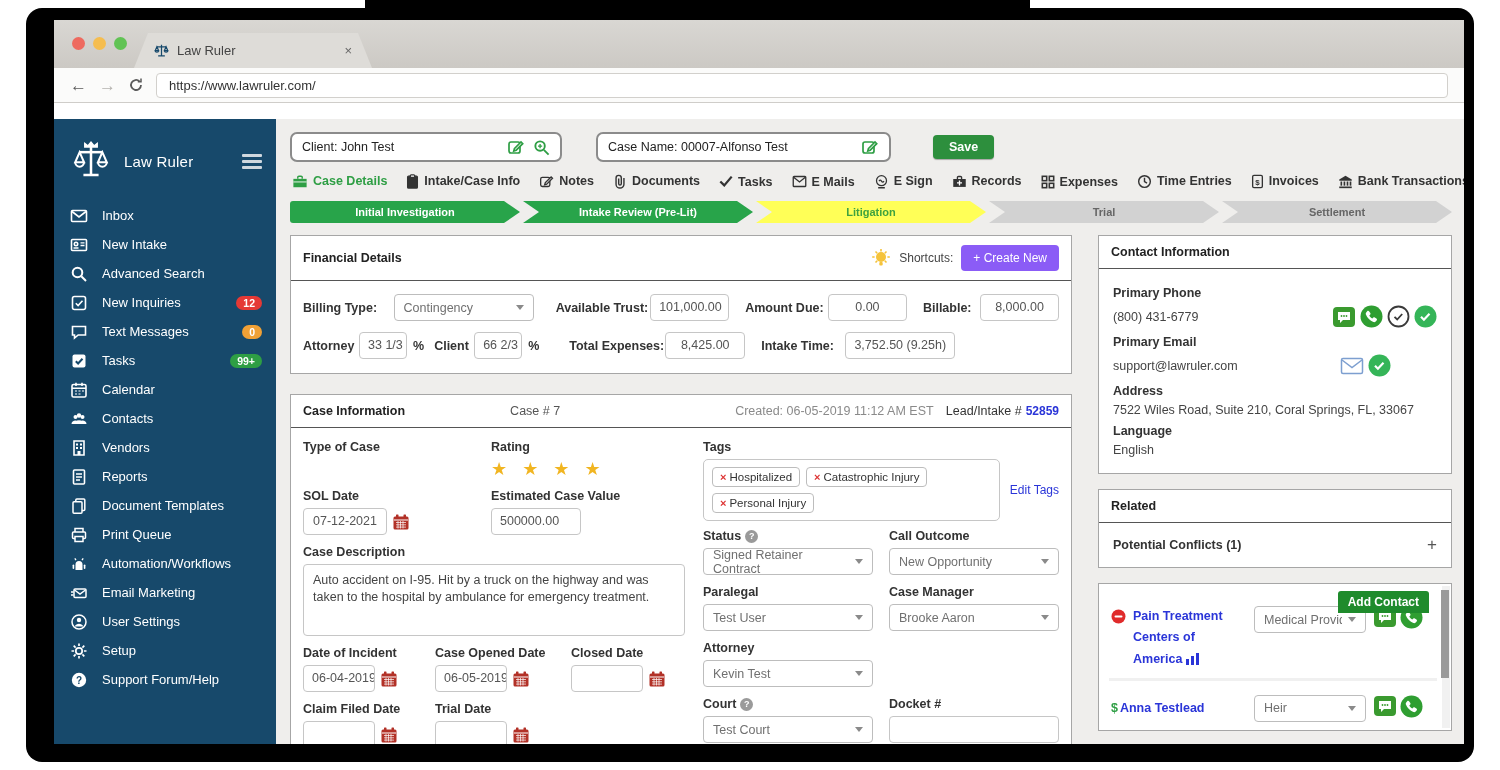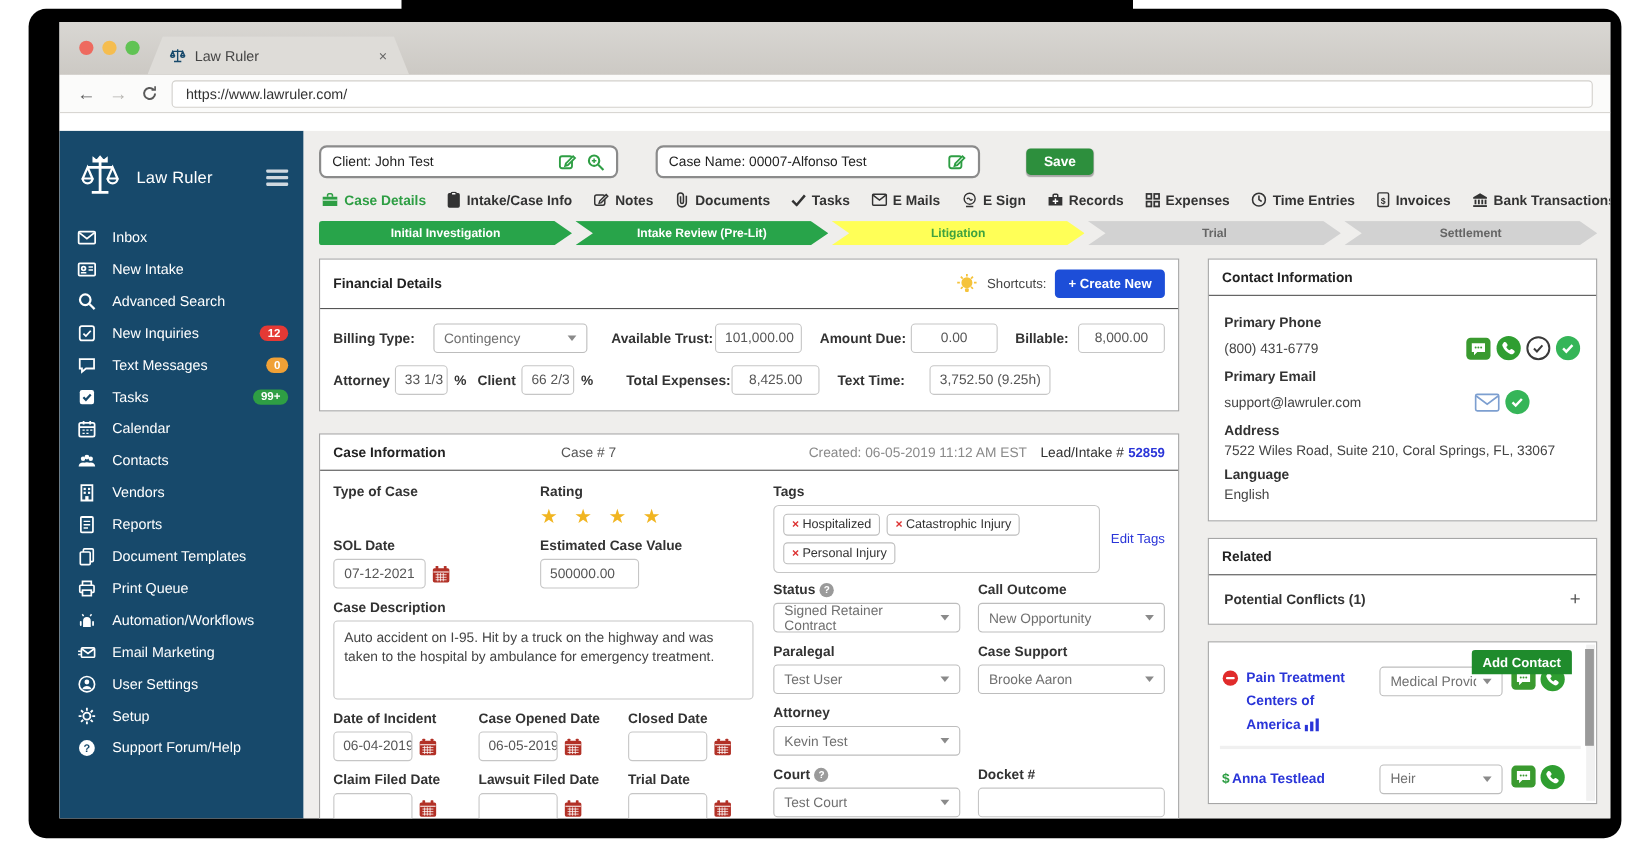--- a/index.html
+++ b/index.html
@@ -36,21 +36,21 @@
   .main{flex:1;background:#efeeec;padding:13px 12px 0 14px;overflow:hidden}
   
   .hdr-row{display:flex;align-items:center;gap:34px}
   .pill-field{background:#fff;border:2px solid #8b8b8b;border-radius:7px;height:30px;display:flex;align-items:center;padding:0 10px;gap:8px}
   .pill-field .tx{flex:1;font-size:12.5px;color:#222}
   .pf-client{width:272px}.pf-case{width:295px}
   .btn{border:none;cursor:pointer;font-family:inherit}
   .btn-save{margin-left:8px;background:#2d8f3d;color:#fff;font-size:12.5px;font-weight:bold;border-radius:4px;padding:5px 16px;box-shadow:0 1px 1px rgba(0,0,0,.3)}
   
   .tabs-row{display:flex;align-items:center;gap:19px;margin:12px 2px 0 2px}
-  .ctab{display:flex;align-items:center;gap:5px;font-size:12.5px;font-weight:bold;color:#333;cursor:pointer;white-space:nowrap}
+  .ctab{display:flex;gap:5px;font-size:12.5px;font-weight:bold;color:#333;cursor:pointer;white-space:nowrap}
   .ctab.active{color:#2e9e44}
   
   .pipe{display:flex;margin:12px 0 12px 0;height:22px;gap:3px}
   .seg{flex:1;display:flex;align-items:center;justify-content:center;font-size:11px;font-weight:bold;clip-path:polygon(0 0,calc(100% - 16px) 0,100% 50%,calc(100% - 16px) 100%,0 100%,16px 50%)}
   .seg.first{clip-path:polygon(0 0,calc(100% - 16px) 0,100% 50%,calc(100% - 16px) 100%,0 100%);border-radius:3px 0 0 3px}
   .seg.done{background:#28a44a;color:#fff}
   .seg.current{background:#ffff57;color:#3fa23f}
   .seg.todo{background:#d2d2d2;color:#666}
   
   .cols{display:flex;gap:26px;align-items:flex-start}
@@ -61,21 +61,21 @@
   .lbl{font-size:12.5px;font-weight:bold;color:#333}
   .inp{background:#fff;border:1px solid #c6c6c6;border-radius:4px;height:27px;line-height:25px;font-size:12.5px;color:#555;padding:0 8px;overflow:hidden;white-space:nowrap}
   .ctr{text-align:center}
   .sel{background:#fff;border:1px solid #bdbdbd;border-radius:4px;height:27px;display:flex;align-items:center;justify-content:space-between;padding:0 9px;font-size:12.5px;color:#707070;cursor:pointer}
   .caret{width:0;height:0;border-left:4px solid transparent;border-right:4px solid transparent;border-top:5px solid #8a8a8a;flex-shrink:0;margin-left:6px}
   
   .fin-body{padding:13px 12px 14px 12px}
   .fin-row{display:flex;align-items:center;margin-bottom:11px}
   .fin-row:last-child{margin-bottom:0}
   .hl-right{margin-left:auto;display:flex;align-items:center;gap:8px}
-  .btn-create{background:#1d4ed8;color:#fff;font-size:12px;font-weight:bold;border-radius:4px;padding:6px 12px}
+  .btn-create{background:#8b5cf6;color:#fff;font-size:12px;font-weight:normal;border-radius:4px;padding:6px 12px}
   
   .ci-body{padding:12px 12px 16px 12px;display:flex;gap:18px}
   .ci-left{width:382px;flex-shrink:0}
   .ci-right{flex:1;min-width:0}
   .frow{display:flex;gap:16px;margin-bottom:10px}
   .fcol{display:flex;flex-direction:column;gap:5px}
   .stars{color:#f1b521;font-size:18px;letter-spacing:5px;line-height:20px}
   .txtarea{border:1px solid #c6c6c6;border-radius:4px;min-height:72px;font-size:12.5px;color:#444;padding:7px 9px;line-height:1.35}
   .dfield{display:flex;align-items:center;gap:5px}
   .date-inp{width:72px}
@@ -533,21 +533,21 @@
               </div>
               <div class="fin-row">
                 <span class="lbl" style="width:56px">Attorney</span>
                 <div class="inp ctr" style="width:48px">33 1/3</div>
                 <span class="lbl" style="margin:0 10px 0 6px">%</span>
                 <span class="lbl" style="width:40px">Client</span>
                 <div class="inp ctr" style="width:48px">66 2/3</div>
                 <span class="lbl" style="margin:0 0 0 6px">%</span>
                 <span class="lbl" style="margin-left:30px;width:96px">Total Expenses:</span>
                 <div class="inp ctr" style="width:80px">8,425.00</div>
-                <span class="lbl" style="margin-left:16px;width:84px">Text Time:</span>
+                <span class="lbl" style="margin-left:16px;width:84px">Intake Time:</span>
                 <div class="inp ctr" style="width:110px">3,752.50 (9.25h)</div>
               </div>
             </div>
           </section>
 
           <section class="panel">
             <div class="panel-h">
               <span>Case Information</span>
               <span class="gray-txt" style="margin-left:105px;color:#555">Case # 7</span>
               <span class="gray-txt" style="margin-left:175px">Created: 06-05-2019 11:12 AM EST</span>
@@ -647,35 +647,20 @@
                               <svg width="18" height="18" viewBox="0 0 18 18">
                                 <rect x="1.5" y="3.5" width="15" height="13" rx="1.5" fill="#b23127"></rect>
                                 <rect x="4" y="1.5" width="2.5" height="3" rx=".6" fill="#b23127"></rect>
                                 <rect x="11.5" y="1.5" width="2.5" height="3" rx=".6" fill="#b23127"></rect>
                                 <path d="M2 7h14" stroke="#fff" stroke-width="1"></path>
                                 <path d="M4 9.5h10M4 11.8h10M4 14.1h10M6 8v7.5M8.5 8v7.5M11 8v7.5" stroke="#fff" stroke-width=".7"></path>
                               </svg>
                             </span>
                     </div>
                   </div>
-                  <div class="fcol" style="width:124px">
-                    <span class="lbl">Lawsuit Filed Date</span>
-                    <div class="dfield">
-                      <div class="inp date-inp ctr"></div>
-                      <span class="ic-btn">
-                              <svg width="18" height="18" viewBox="0 0 18 18">
-                                <rect x="1.5" y="3.5" width="15" height="13" rx="1.5" fill="#b23127"></rect>
-                                <rect x="4" y="1.5" width="2.5" height="3" rx=".6" fill="#b23127"></rect>
-                                <rect x="11.5" y="1.5" width="2.5" height="3" rx=".6" fill="#b23127"></rect>
-                                <path d="M2 7h14" stroke="#fff" stroke-width="1"></path>
-                                <path d="M4 9.5h10M4 11.8h10M4 14.1h10M6 8v7.5M8.5 8v7.5M11 8v7.5" stroke="#fff" stroke-width=".7"></path>
-                              </svg>
-                            </span>
-                    </div>
-                  </div>
                   <div class="fcol" style="width:110px">
                     <span class="lbl">Trial Date</span>
                     <div class="dfield">
                       <div class="inp date-inp ctr"></div>
                       <span class="ic-btn">
                               <svg width="18" height="18" viewBox="0 0 18 18">
                                 <rect x="1.5" y="3.5" width="15" height="13" rx="1.5" fill="#b23127"></rect>
                                 <rect x="4" y="1.5" width="2.5" height="3" rx=".6" fill="#b23127"></rect>
                                 <rect x="11.5" y="1.5" width="2.5" height="3" rx=".6" fill="#b23127"></rect>
                                 <path d="M2 7h14" stroke="#fff" stroke-width="1"></path>
@@ -726,21 +711,21 @@
                 </div>
                 <div class="frow">
                   <div class="fcol" style="flex:1">
                     <span class="lbl">Paralegal</span>
                     <div class="sel">
                             <span>Test User</span>
                             <span class="caret"></span>
                           </div>
                   </div>
                   <div class="fcol" style="flex:1">
-                    <span class="lbl">Case Support</span>
+                    <span class="lbl">Case Manager</span>
                     <div class="sel">
                             <span>Brooke Aaron</span>
                             <span class="caret"></span>
                           </div>
                   </div>
                 </div>
                 <div class="frow">
                   <div class="fcol" style="flex:1">
                     <span class="lbl">Attorney</span>
                     <div class="sel">

